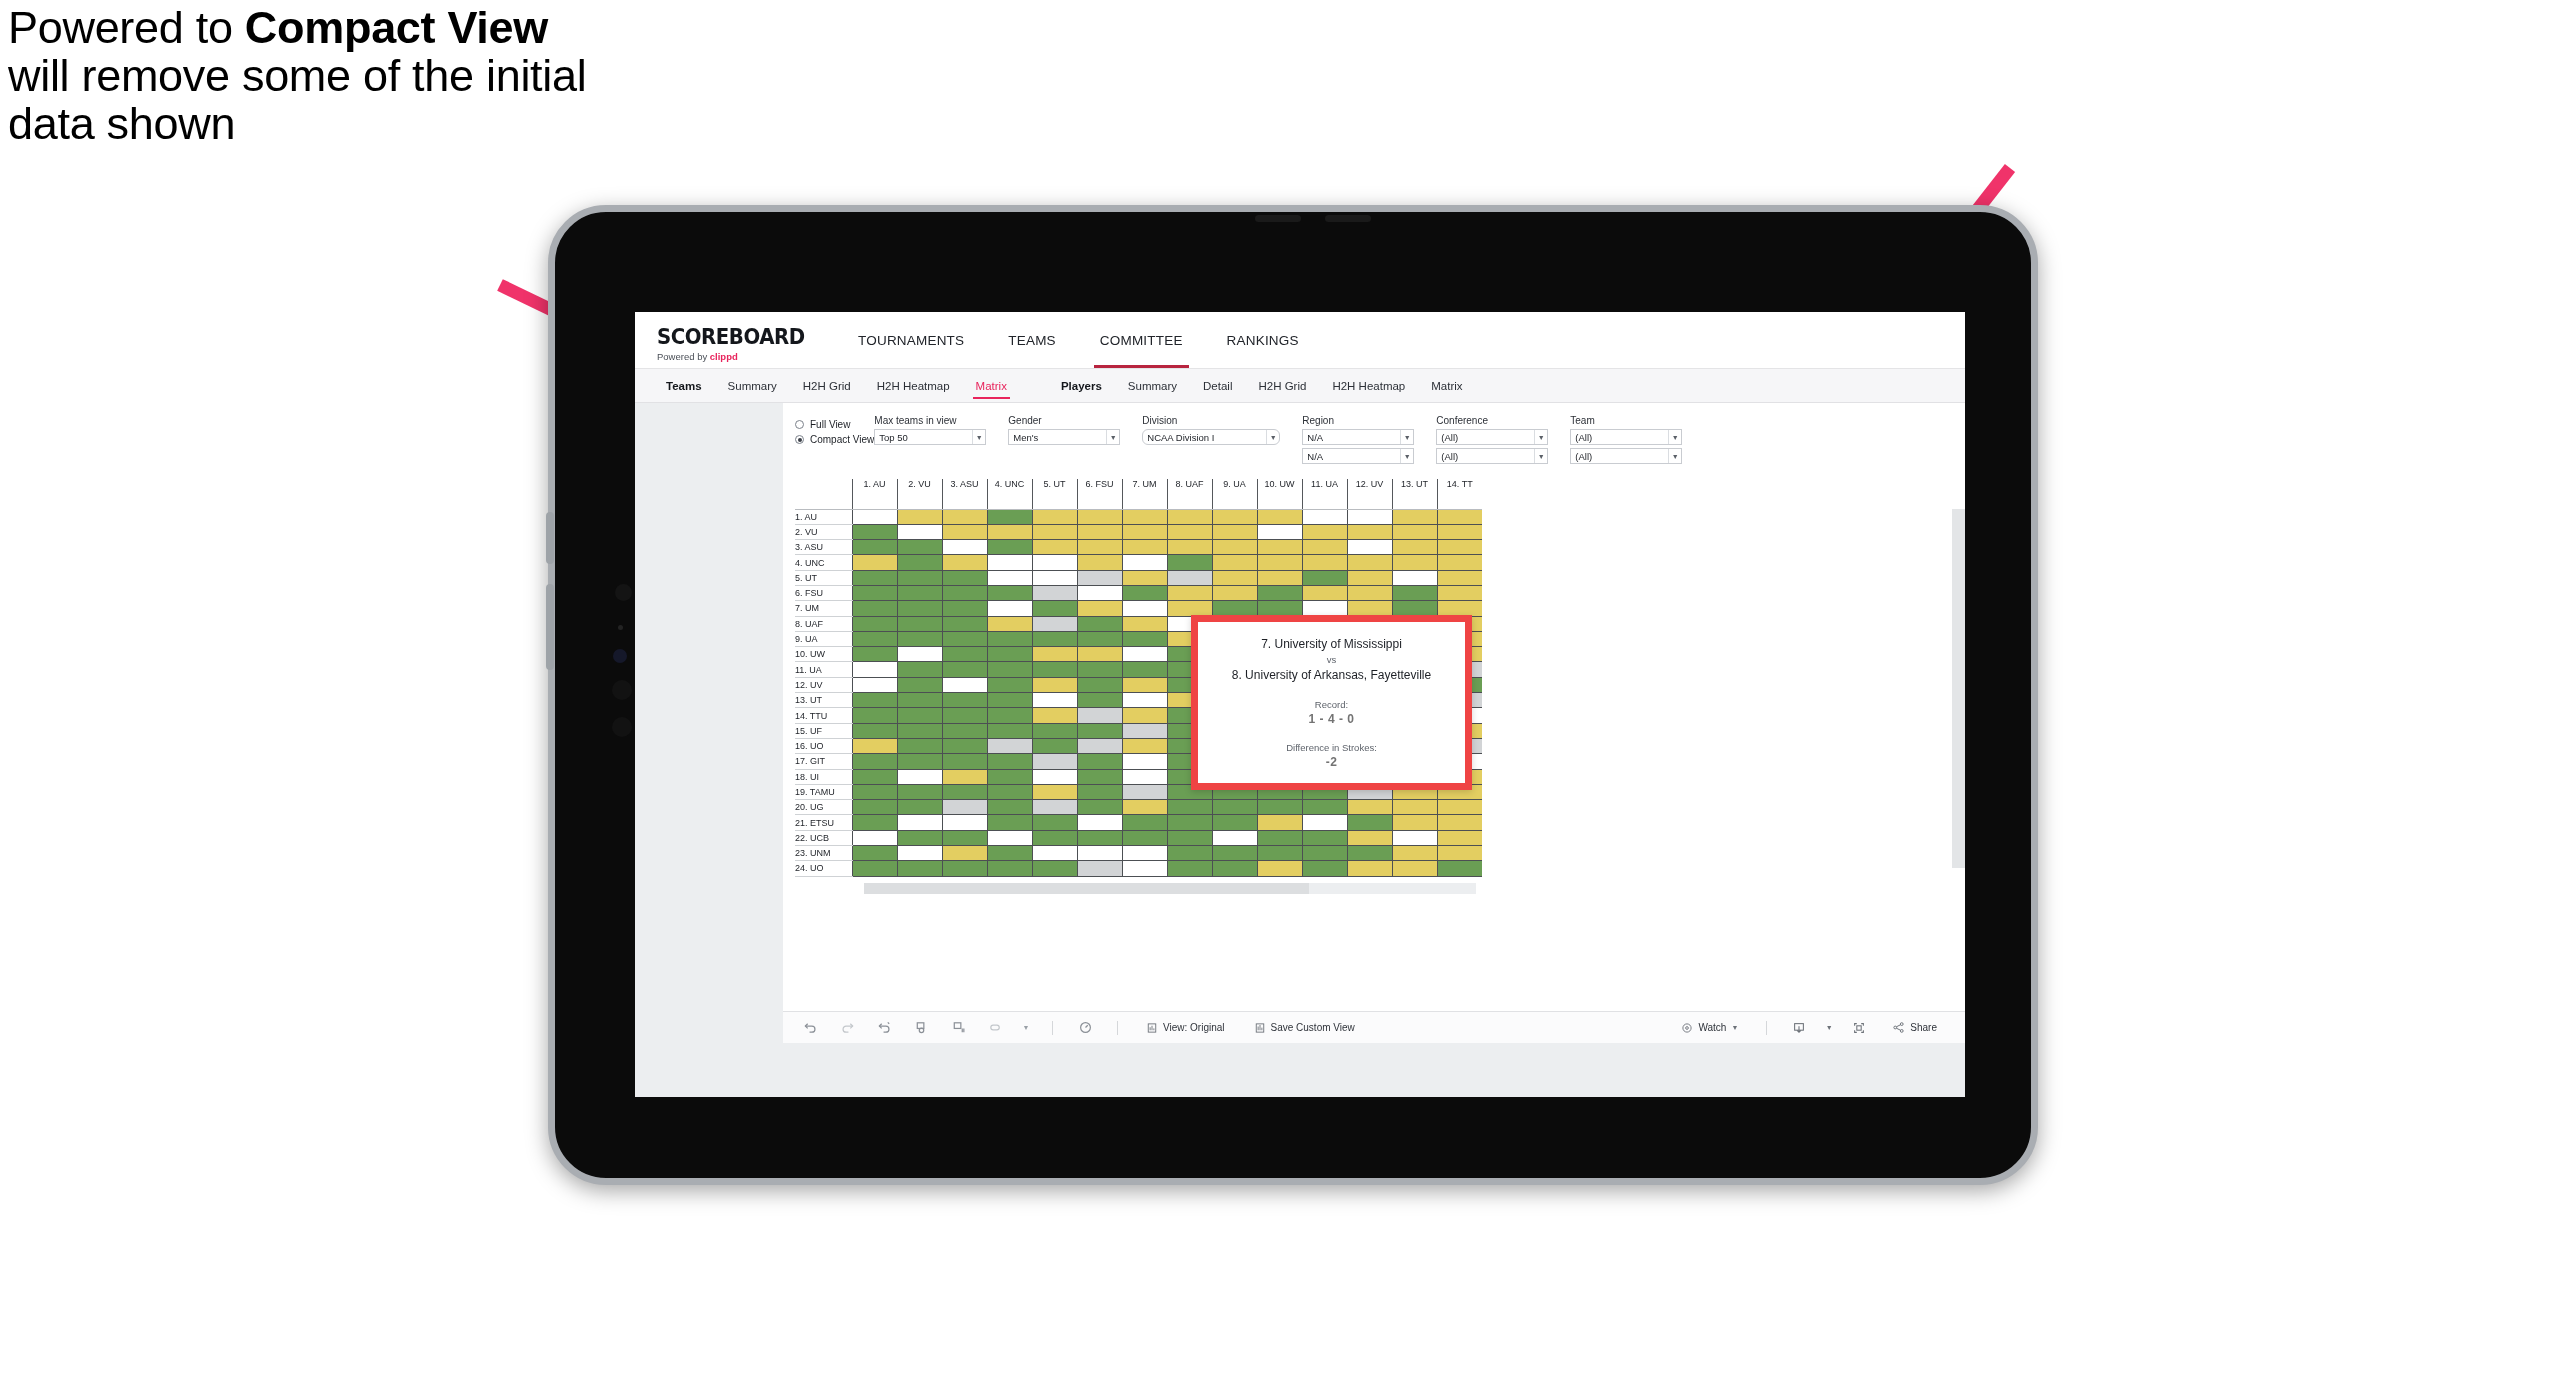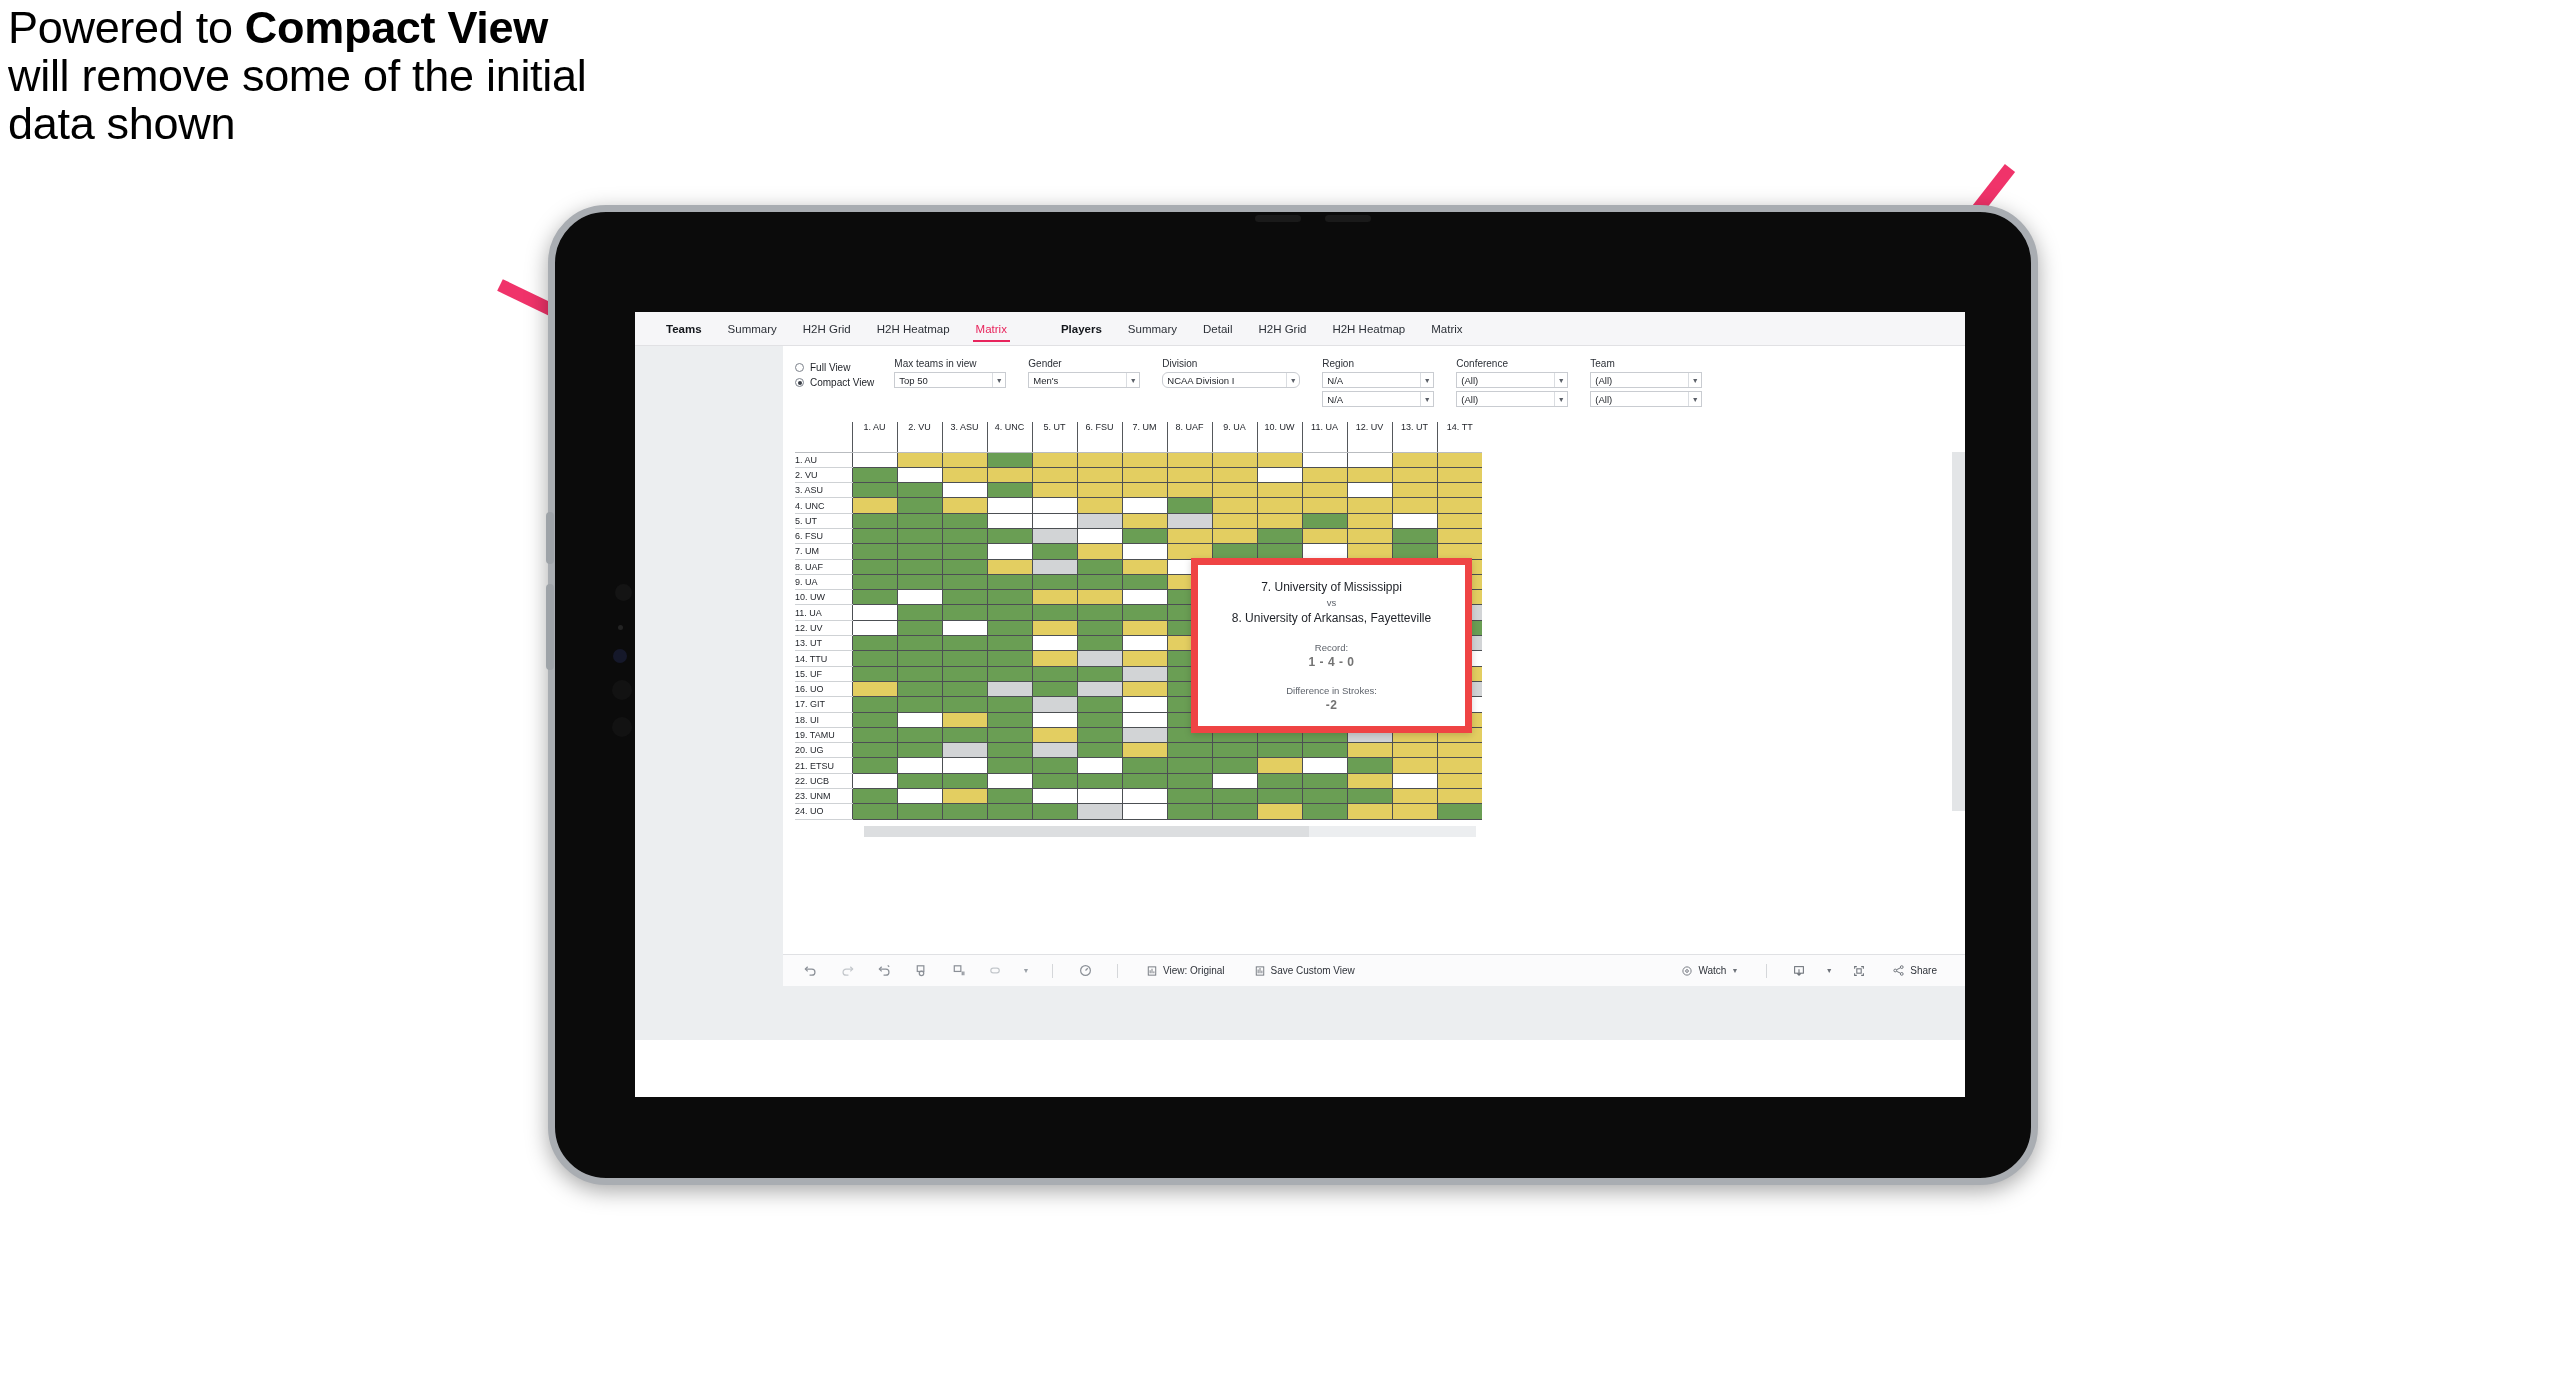--- a/index.html
+++ b/index.html
@@ -120,21 +120,21 @@
     width: 112px; height: 16px; border:1px solid #c9ccd1; background:#fff;
     font-size: 9.5px; color:#1d2026; display:flex; align-items:center;
     padding-left: 4px; position:relative; margin-bottom: 3px; cursor:pointer;
   }
   .fsel .caret {
     position:absolute; right:0; top:0; bottom:0; width:13px;
     border-left:1px solid #dadde1; display:flex; align-items:center; justify-content:center;
     font-size:7px; color:#5b6068;
   }
   .fsel.wide { width: 138px; border-radius: 6px; }
-  .radios { padding-top: 4px; margin-right: 20px; }
+  .radios { padding-top: 4px; }
   .radio-row { display:flex; align-items:center; font-size:10px; color:#1d2026; margin-bottom:4px; cursor:pointer; }
   .rdot {
     width:9px; height:9px; border-radius:50%; border:1px solid #7c828b;
     margin-right:6px; display:inline-block; position:relative; background:#fff; flex:0 0 auto;
   }
   .rdot.on::after {
     content:""; position:absolute; left:1.5px; top:1.5px; width:4px; height:4px;
     border-radius:50%; background:#3a3f47;
   }
 
@@ -221,20 +221,32 @@
     <div id="cam-dot"></div>
     <div id="cam-lens"></div>
     <div id="sensor"></div>
     <div id="spk1"></div>
     <div id="spk2"></div>
     <div id="topcam"></div>
     <div id="topcam2"></div>
 
     <div id="viewport">
 
+      <div id="app-header">
+        <div id="logo-box">
+          <div id="logo-main">SCOREBOARD</div>
+          <div id="logo-sub"><span>Powered by </span><span class="brand">clippd</span></div>
+        </div>
+        <div class="topnav">
+          <div class="topnav-item">TOURNAMENTS</div>
+          <div class="topnav-item">TEAMS</div>
+          <div class="topnav-item active">COMMITTEE</div>
+          <div class="topnav-item">RANKINGS</div>
+        </div>
+      </div>
 
       <div id="subnav">
         <div class="subgroup">
           <div class="subnav-item head">Teams</div>
           <div class="subnav-item">Summary</div>
           <div class="subnav-item">H2H Grid</div>
           <div class="subnav-item">H2H Heatmap</div>
           <div class="subnav-item sel">Matrix</div>
         </div>
         <div class="subgap"></div>

